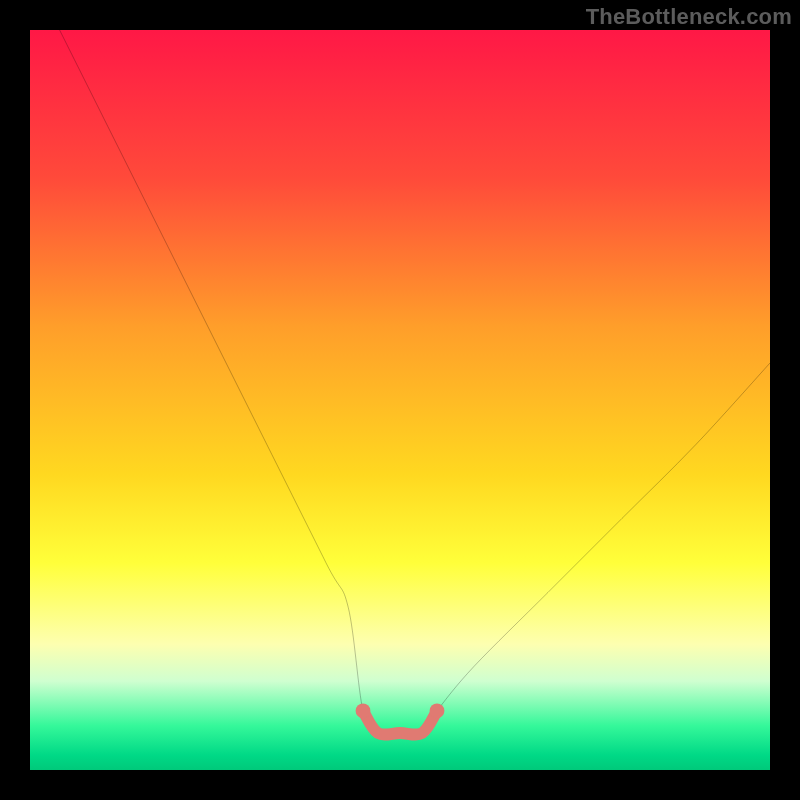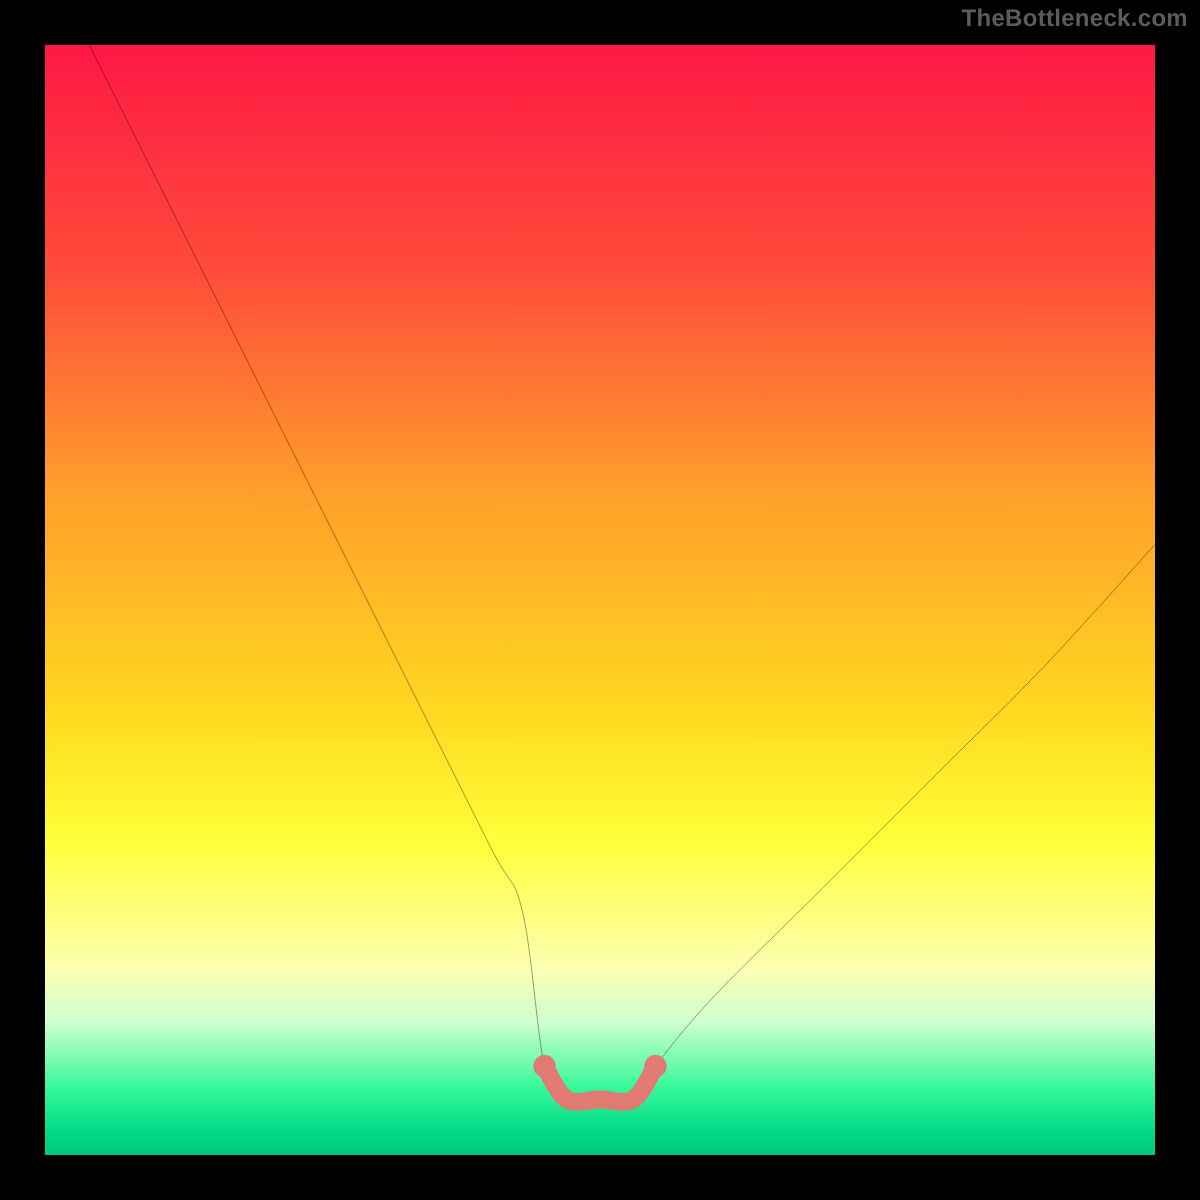--- a/index.html
+++ b/index.html
@@ -37,21 +37,21 @@
     top: 0;
     left: 0;
     width: 100%;
     height: 100%;
     overflow: visible;
   }
   .watermark {
     position: absolute;
     top: 4px;
     right: 8px;
-    font-size: 16px;
+    font-size: 22px;
     font-weight: 600;
     color: #5c5c5c;
     letter-spacing: 0.2px;
   }
 </style>
 </head>
 <body>
 
 <div class="frame">
   <div class="watermark">TheBottleneck.com</div>

